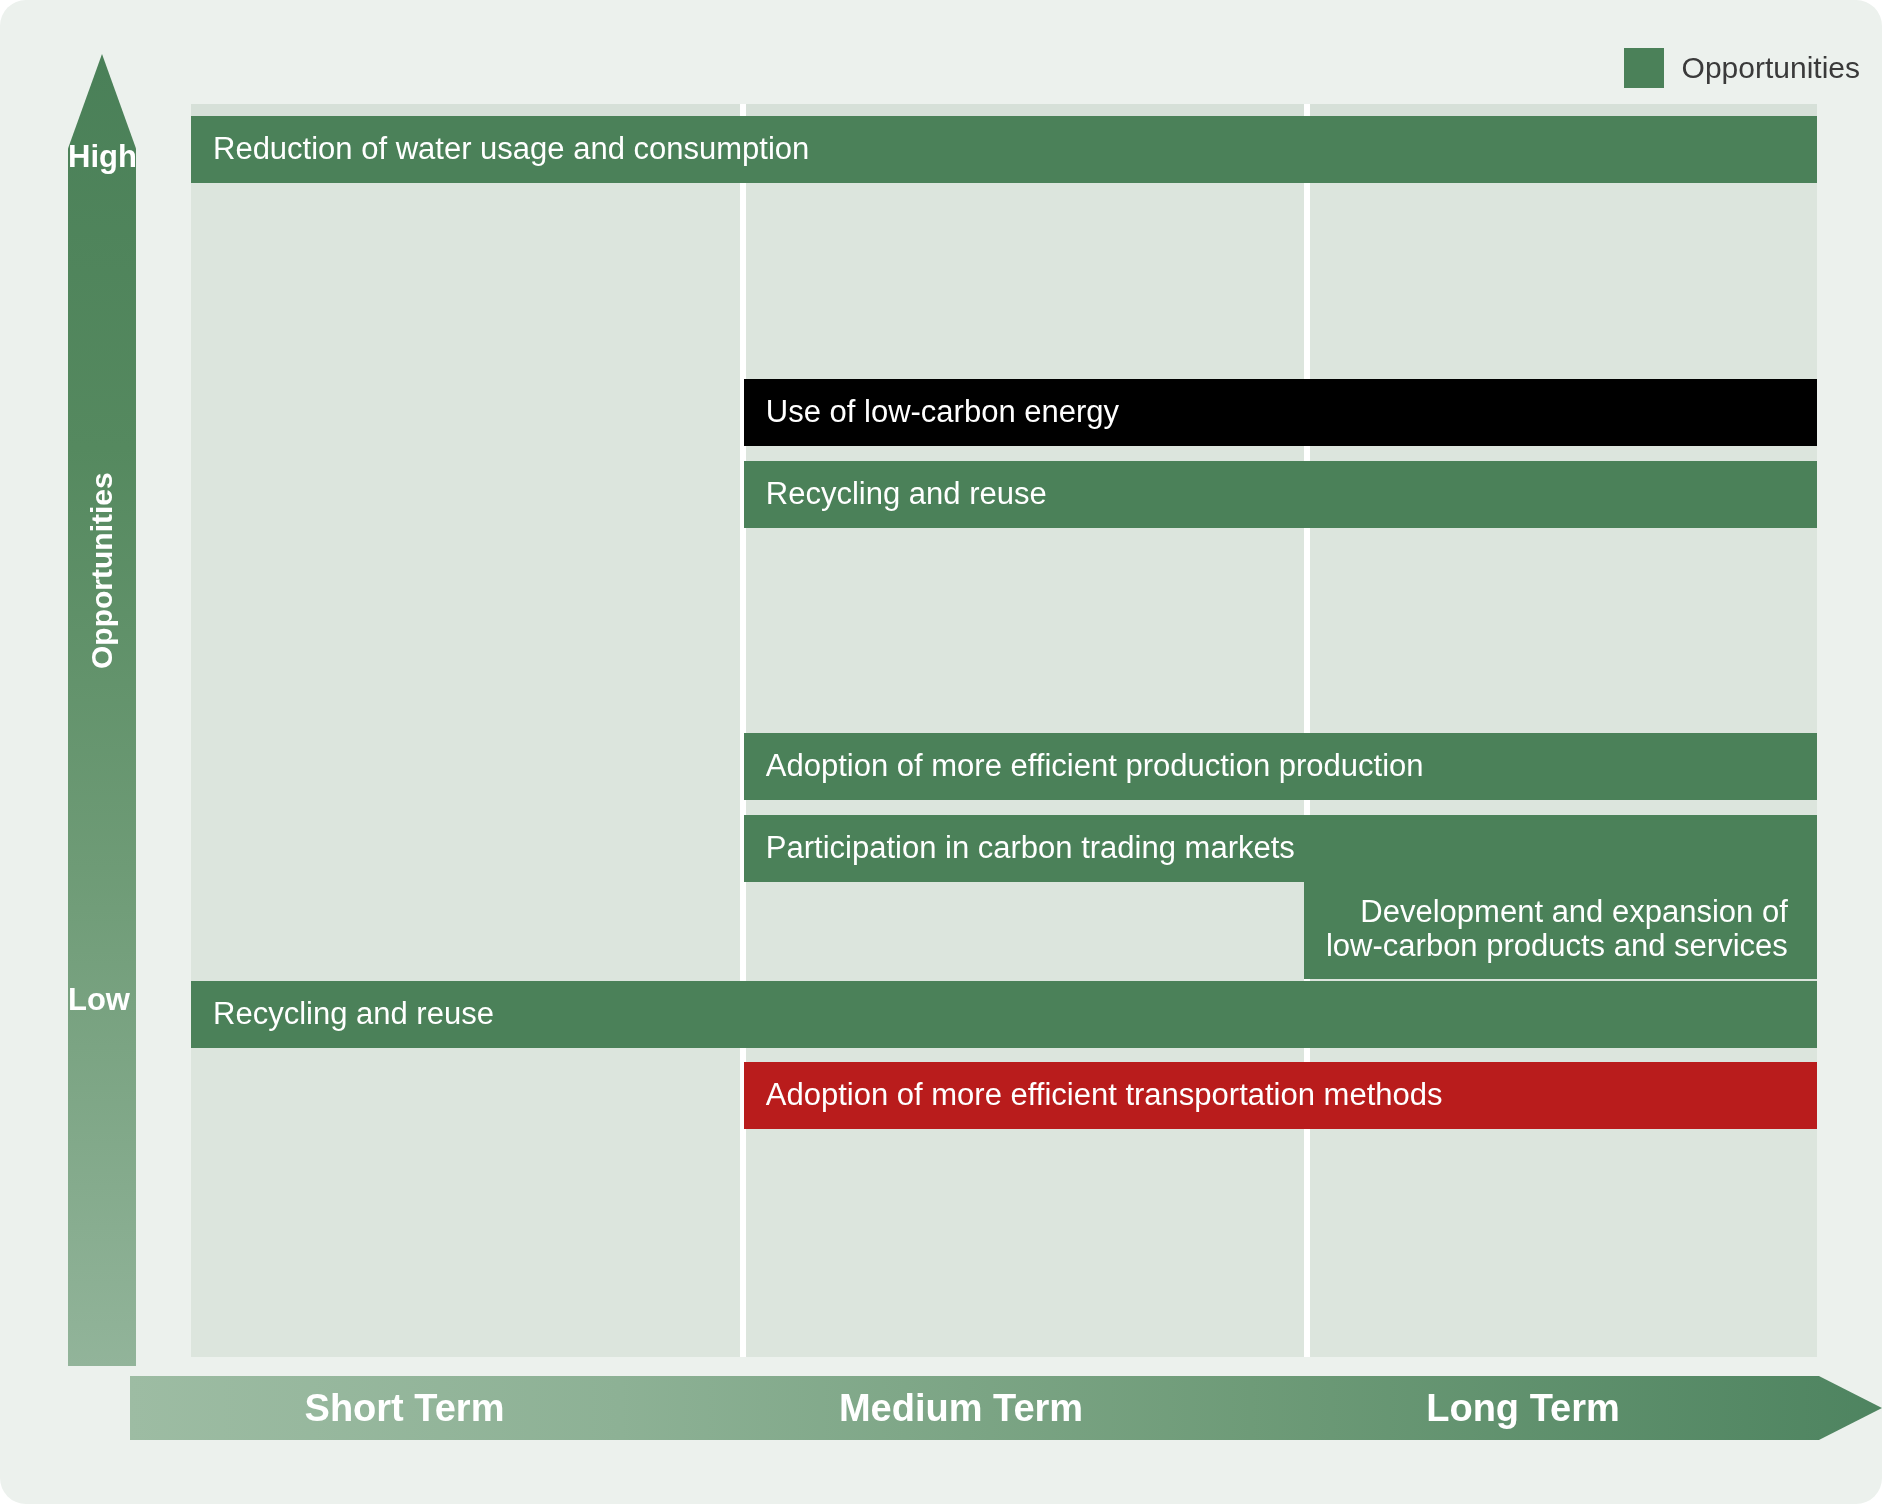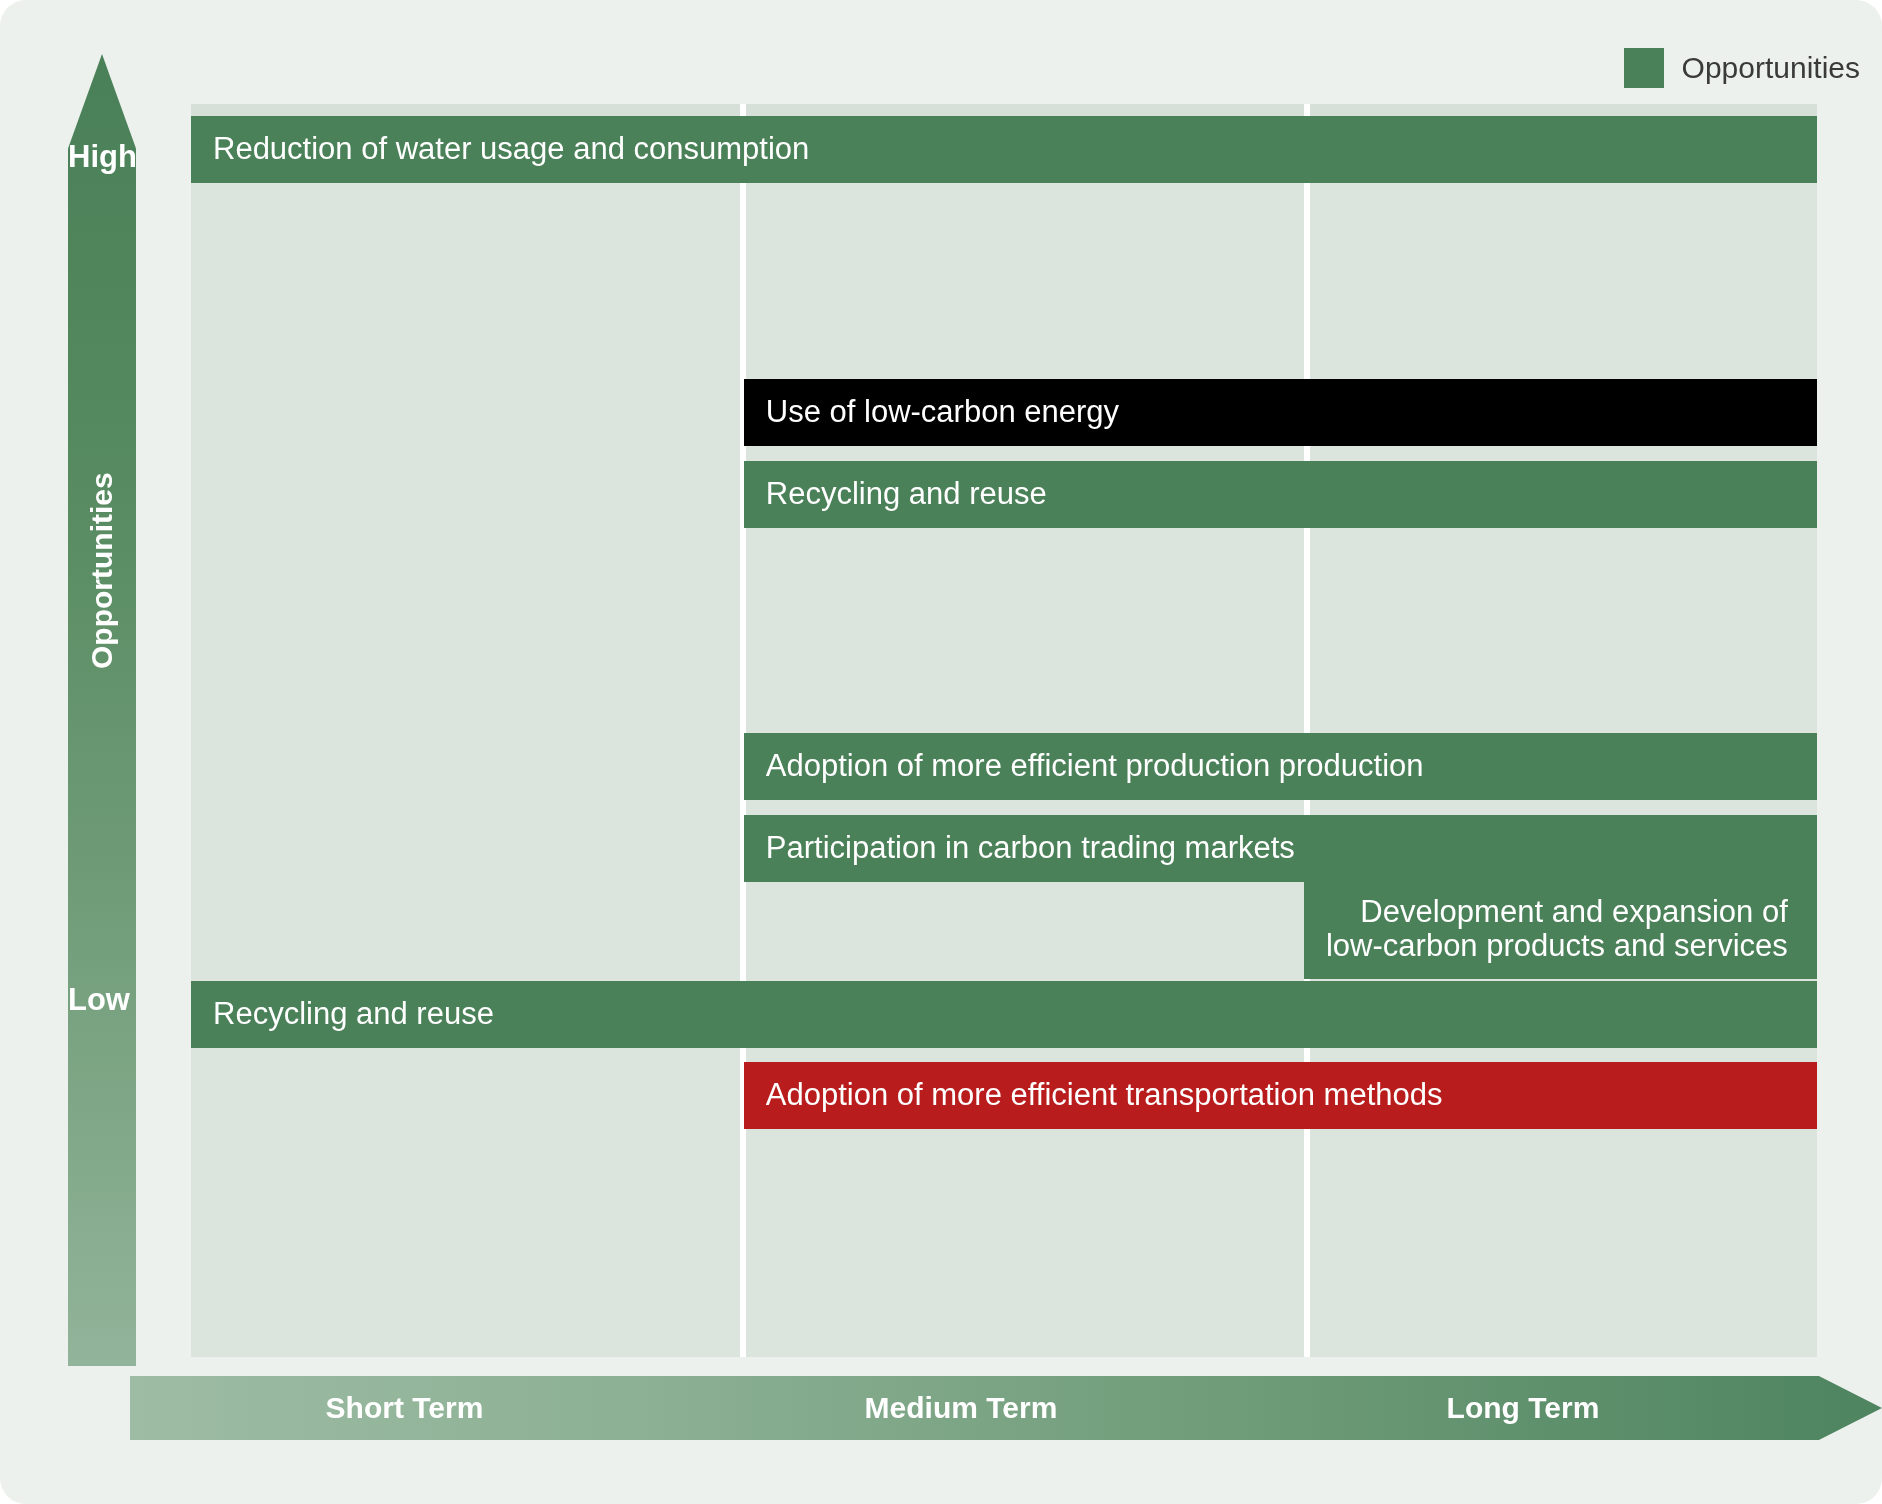--- a/index.html
+++ b/index.html
@@ -86,21 +86,21 @@
     width: 1752px;
     height: 64px;
     background: linear-gradient(to right, #9DBCA3 0%, #8DB195 28%, #6E9B78 64%, #4E8460 100%);
     -webkit-clip-path: polygon(0% 0%, 96.4% 0%, 100% 50%, 96.4% 100%, 0% 100%);
     clip-path: polygon(0% 0%, 96.4% 0%, 100% 50%, 96.4% 100%, 0% 100%);
     display: flex;
     align-items: center;
   }
   #x-axis .xt {
     color: #ffffff;
-    font-size: 30px;
+    font-size: 38px;
     font-weight: bold;
     text-align: center;
     line-height: 1;
     white-space: nowrap;
   }
   #x-axis .xt0 { width: 549px; }
   #x-axis .xt1 { width: 564px; }
   #x-axis .xt2 { width: 560px; }
 
   

